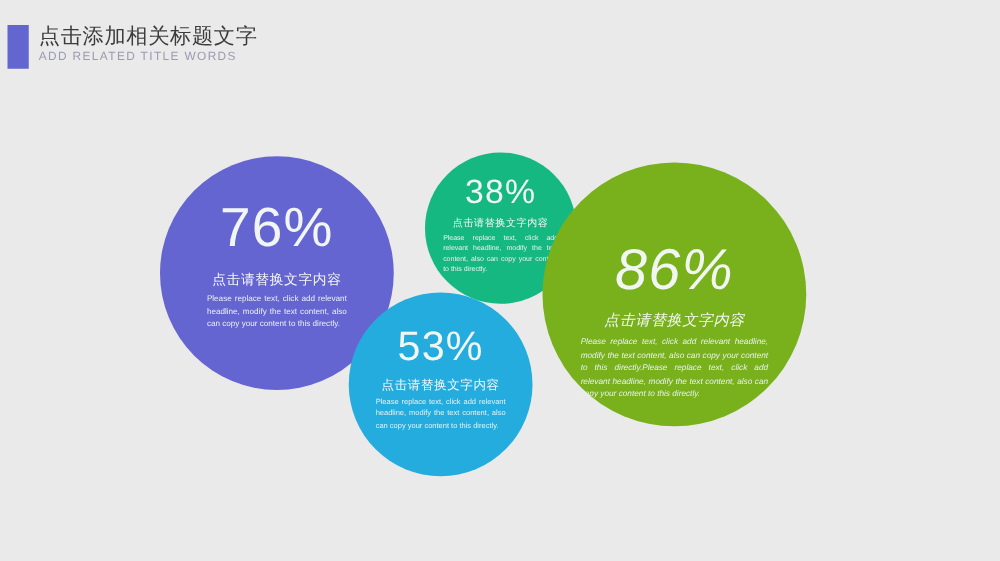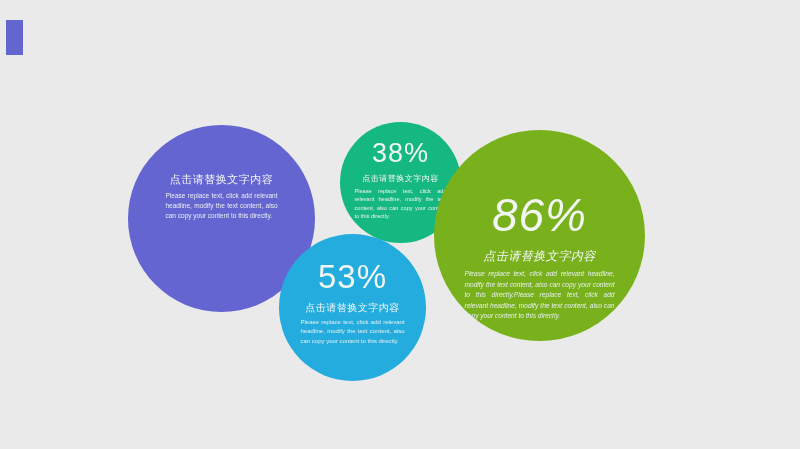--- a/index.html
+++ b/index.html
@@ -132,31 +132,36 @@
   }
   #bubble-blue .pct { font-size: 33px; }
   #bubble-blue .cn { font-size: 10px; margin-top: 8px; }
   #bubble-blue .body { font-size: 6px; line-height: 9.4px; width: 104px; margin-top: 3px; }
 </style>
 </head>
 <body>
 
 <div class="header">
   <div class="accent-bar"></div>
+  <div class="title-block">
+    <div class="page-title">点击添加相关标题文字</div>
+    <div class="page-subtitle">ADD RELATED TITLE WORDS</div>
+  </div>
 </div>
 
 <div class="stage">
 
   <div class="bubble" id="bubble-teal">
     <div class="pct">38%</div>
     <div class="cn">点击请替换文字内容</div>
     <div class="body">Please replace text, click add relevant headline, modify the text content, also can copy your content to this directly.</div>
   </div>
 
   <div class="bubble" id="bubble-purple">
+    <div class="pct">76%</div>
     <div class="cn">点击请替换文字内容</div>
     <div class="body">Please replace text, click add relevant headline, modify the text content, also can copy your content to this directly.</div>
   </div>
 
   <div class="bubble" id="bubble-green">
     <div class="pct">86%</div>
     <div class="cn">点击请替换文字内容</div>
     <div class="body">Please replace text, click add relevant headline, modify the text content, also can copy your content to this directly.Please replace text, click add relevant headline, modify the text content, also can copy your content to this directly.</div>
   </div>
 

